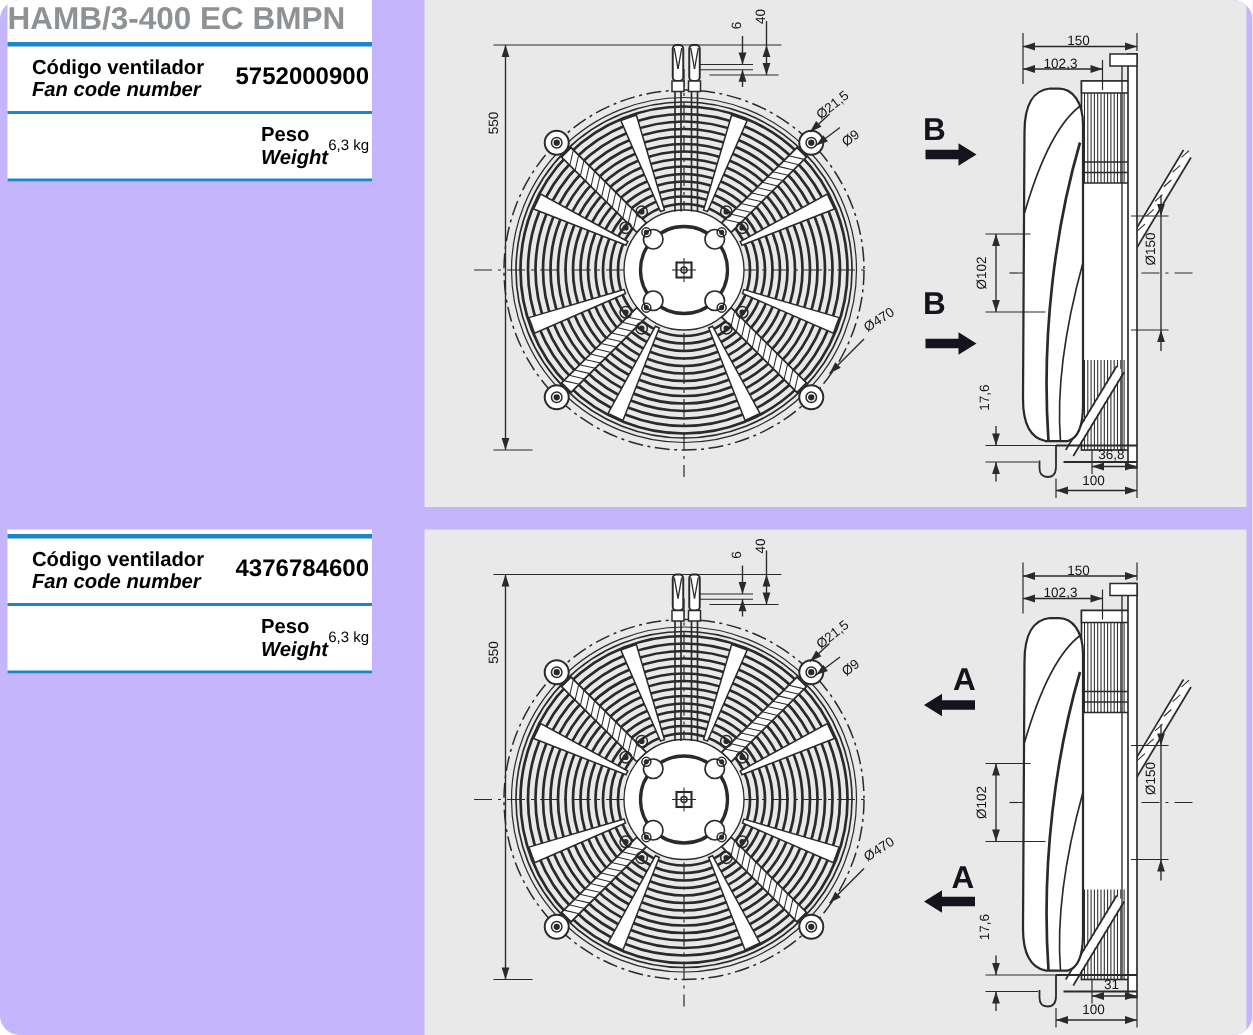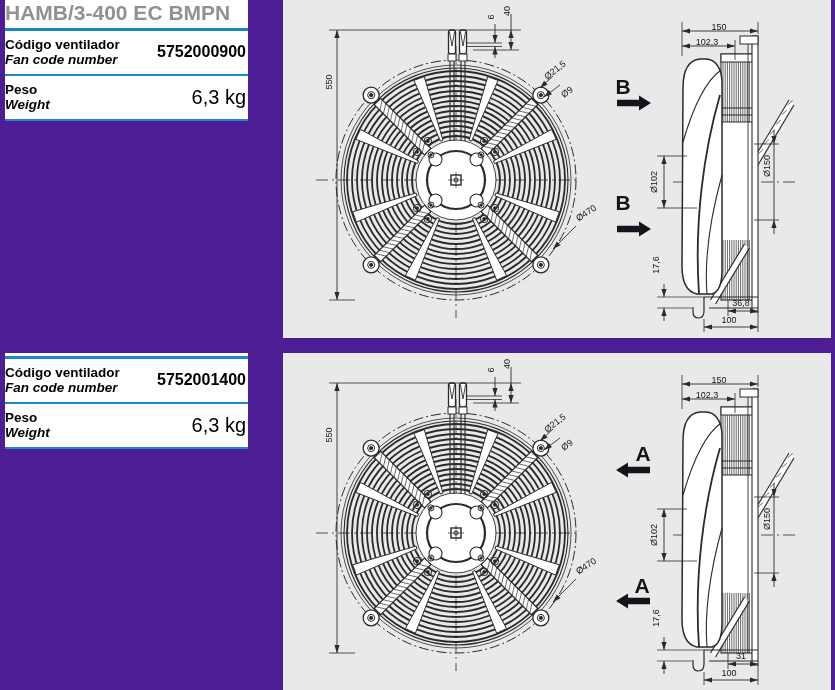--- a/index.html
+++ b/index.html
@@ -1,29 +1,29 @@
 <!DOCTYPE html>
 <html><head>
 <meta charset="utf-8">
 <style>
   html,body{margin:0;padding:0;background:#ffffff;}
-  .page{position:relative;width:835px;height:690px;background:#4c1d95;overflow:hidden;
-        font-family:"Liberation Sans",sans-serif;}
+  .page{position:relative;width:835px;height:690px;background:#c4b5fd;overflow:hidden;
+        font-family:"Liberation Sans",sans-serif;border-radius:13px;}
   .sect{position:absolute;left:0;width:835px;height:338px;}
   .info{position:absolute;left:5px;top:0;width:243px;background:#fff;}
   .title{margin:0;padding-top:1px;font-size:21px;font-weight:bold;color:#8f9294;letter-spacing:0;
          white-space:nowrap;}
   .rule{height:2px;margin:0;}
   .rule.thick{height:3px;margin-top:3px;}
-  .spec-row{display:flex;align-items:center;justify-content:space-between;padding:6px 0 7px 0;}
+  .spec-row{display:flex;align-items:center;justify-content:flex-end;padding:6px 0 7px 0;}
   .lab{line-height:15px;color:#000;}
   .lab .p{font-size:13.5px;font-weight:bold;}
   .lab .s{font-size:13.5px;font-weight:bold;font-style:italic;}
-  .value{font-size:20px;color:#000;padding-right:2px;}
-  .value.code{font-size:16px;font-weight:bold;}
+  .value{font-size:10px;color:#000;padding-right:2px;}
+  .value.code{font-size:16px;font-weight:bold;margin-left:21px;}
   .panel{position:absolute;left:283px;top:0;width:548px;height:338px;background:#e8e9e8;overflow:hidden;}
   .panel svg{position:absolute;left:0;top:0;}
   .dim{position:absolute;font-size:9px;color:#141414;white-space:nowrap;
        transform:translate(-50%,-50%);}
   .dim.r90{transform:translate(-50%,-50%) rotate(-90deg);}
   .dim.r38{transform:translate(-50%,-50%) rotate(-38deg);}
   .dim.r33{transform:translate(-50%,-50%) rotate(-33deg);}
   .viewletter{position:absolute;font-size:21px;font-weight:bold;color:#14141c;
        transform:translate(-50%,-50%);}
 </style>
@@ -334,21 +334,21 @@
   </section>
 
   <section class="sect" style="top:353px">
     <div class="info">
       <div class="rule thick" style="background: rgb(27, 135, 200);"></div>
       <div class="spec-row">
         <div class="lab">
           <div class="p">Código ventilador</div>
           <div class="s">Fan code number</div>
         </div>
-        <div class="value code">5752001400</div>
+        <div class="value code">4376784600</div>
       </div>
       <div class="rule" style="background: rgb(27, 135, 200);"></div>
       <div class="spec-row">
         <div class="lab">
           <div class="p">Peso</div>
           <div class="s">Weight</div>
         </div>
         <div class="value">6,3 kg</div>
       </div>
       <div class="rule" style="background: rgb(27, 135, 200);"></div>

